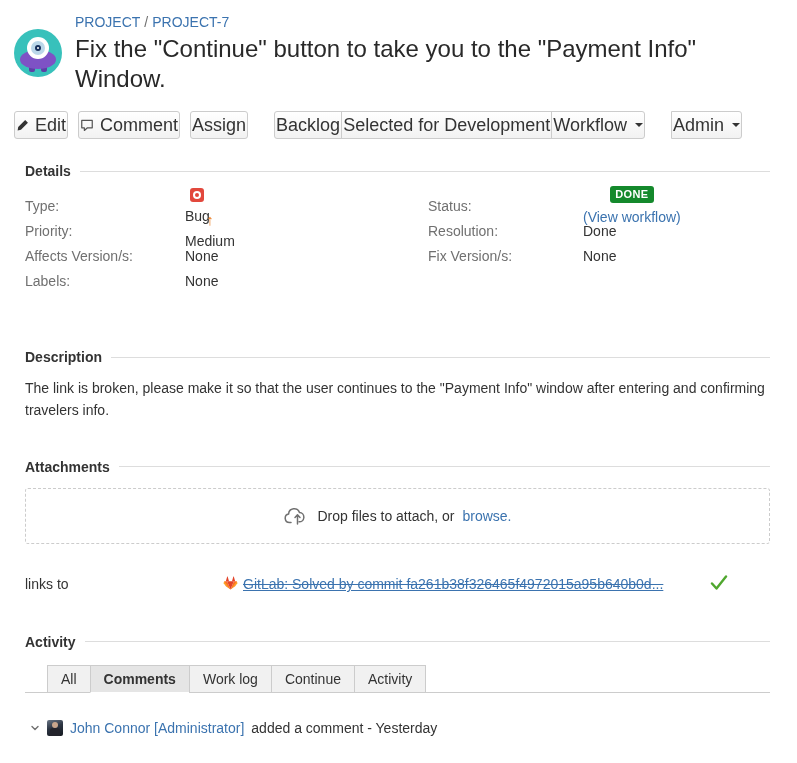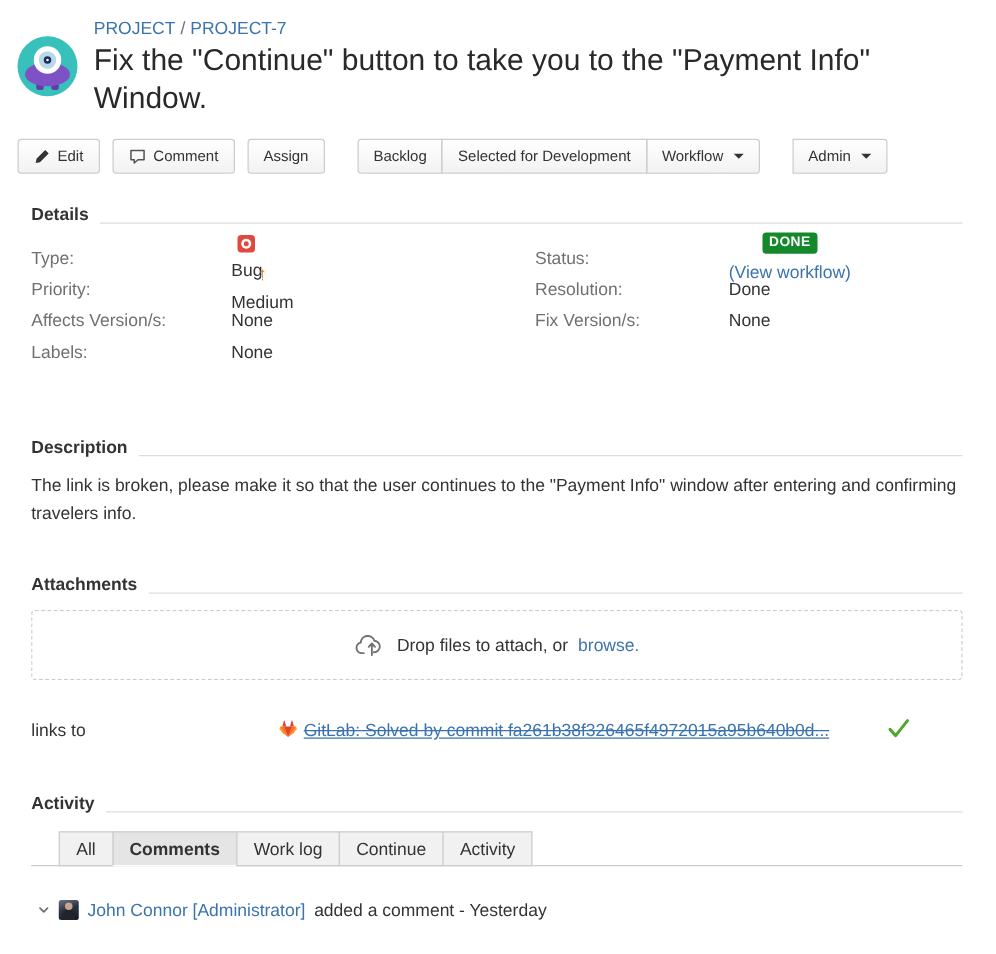--- a/index.html
+++ b/index.html
@@ -24,34 +24,34 @@
   .breadcrumb { font-size: 14px; margin-top: 2px; }
   .breadcrumb .sep { color: #707070; margin: 0 4px; }
   h1.title { font-size: 24px; font-weight: 400; color: #292929; margin: 4px 0 0 0; line-height: 1.25; }
 
   
   .toolbar { display: flex; align-items: center; padding: 0 14px; margin-top: 17px; }
   .btn {
     display: inline-flex; align-items: center; gap: 6px;
     background: linear-gradient(#ffffff, #f2f2f2);
     border: 1px solid #ccc; border-radius: 3px;
-    padding: 4px 12px; height: 28px; font-size: 12px; color: #333; cursor: pointer;
+    padding: 4px 1px; height: 28px; font-size: 18px; color: #333; cursor: pointer;
     white-space: nowrap;
   }
   .btn + .btn, .btn-group { margin-left: 10px; }
   .btn-group { display: inline-flex; }
   .btn-group .btn { border-radius: 0; margin-left: -1px; }
   .btn-group .btn:first-child { border-radius: 3px 0 0 3px; margin-left: 16px; text-align: right; }
   .btn-group .btn:last-child { border-radius: 0 3px 3px 0; }
   .caret { width: 0; height: 0; border-left: 4px solid transparent; border-right: 4px solid transparent; border-top: 4px solid #333; margin-left: 2px; }
   .btn svg { display: block; }
 
   
   .section { padding: 0 27px 0 25px; }
-  .sec-head { display: flex; align-items: flex-end; gap: 9px; }
+  .sec-head { display: flex; align-items: center; gap: 9px; }
   .sec-head h2 { font-size: 14px; font-weight: 700; color: #333; margin: 0; white-space: nowrap; }
   .sec-head .rule { flex: 1; border-top: 1px solid #ddd; }
 
   
   .details { margin-top: 24px; }
   .cols { display: flex; margin-top: 14px; }
   .col-l { flex: 0 0 403px; }
   .col-r { flex: 1; }
   .frow { display: flex; align-items: center; height: 25px; }
   .flabel { color: #707070; flex: 0 0 160px; }

